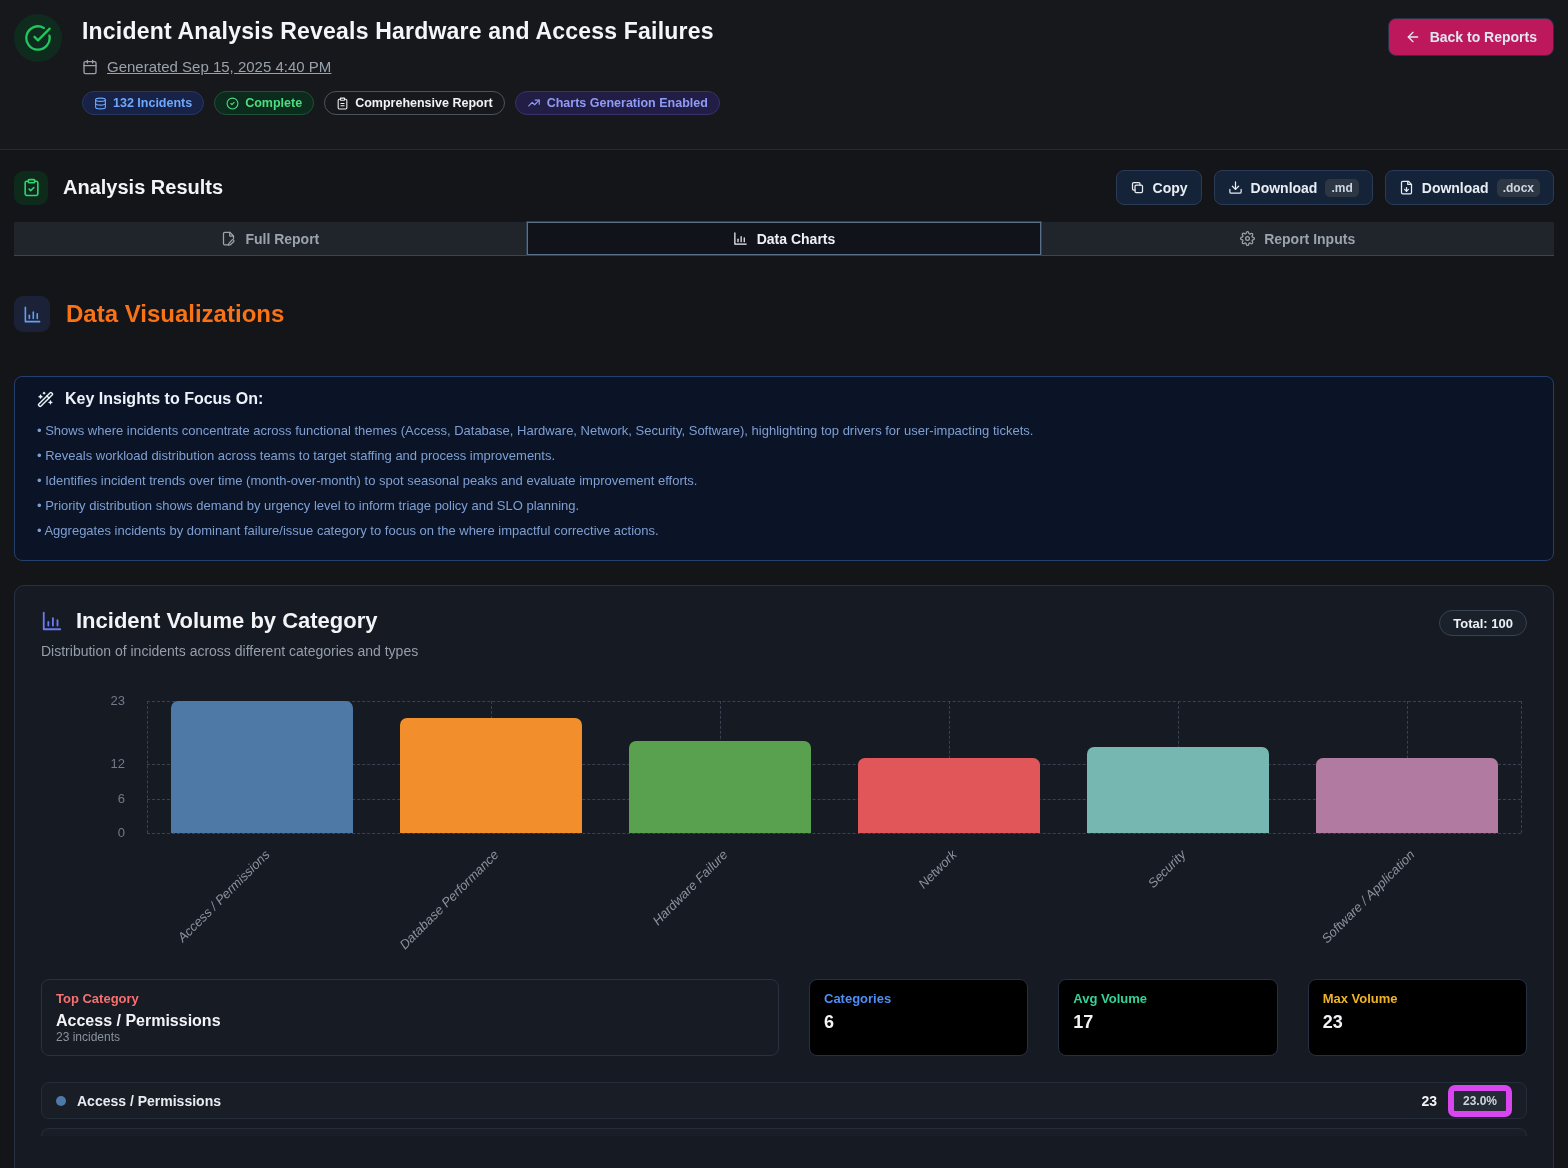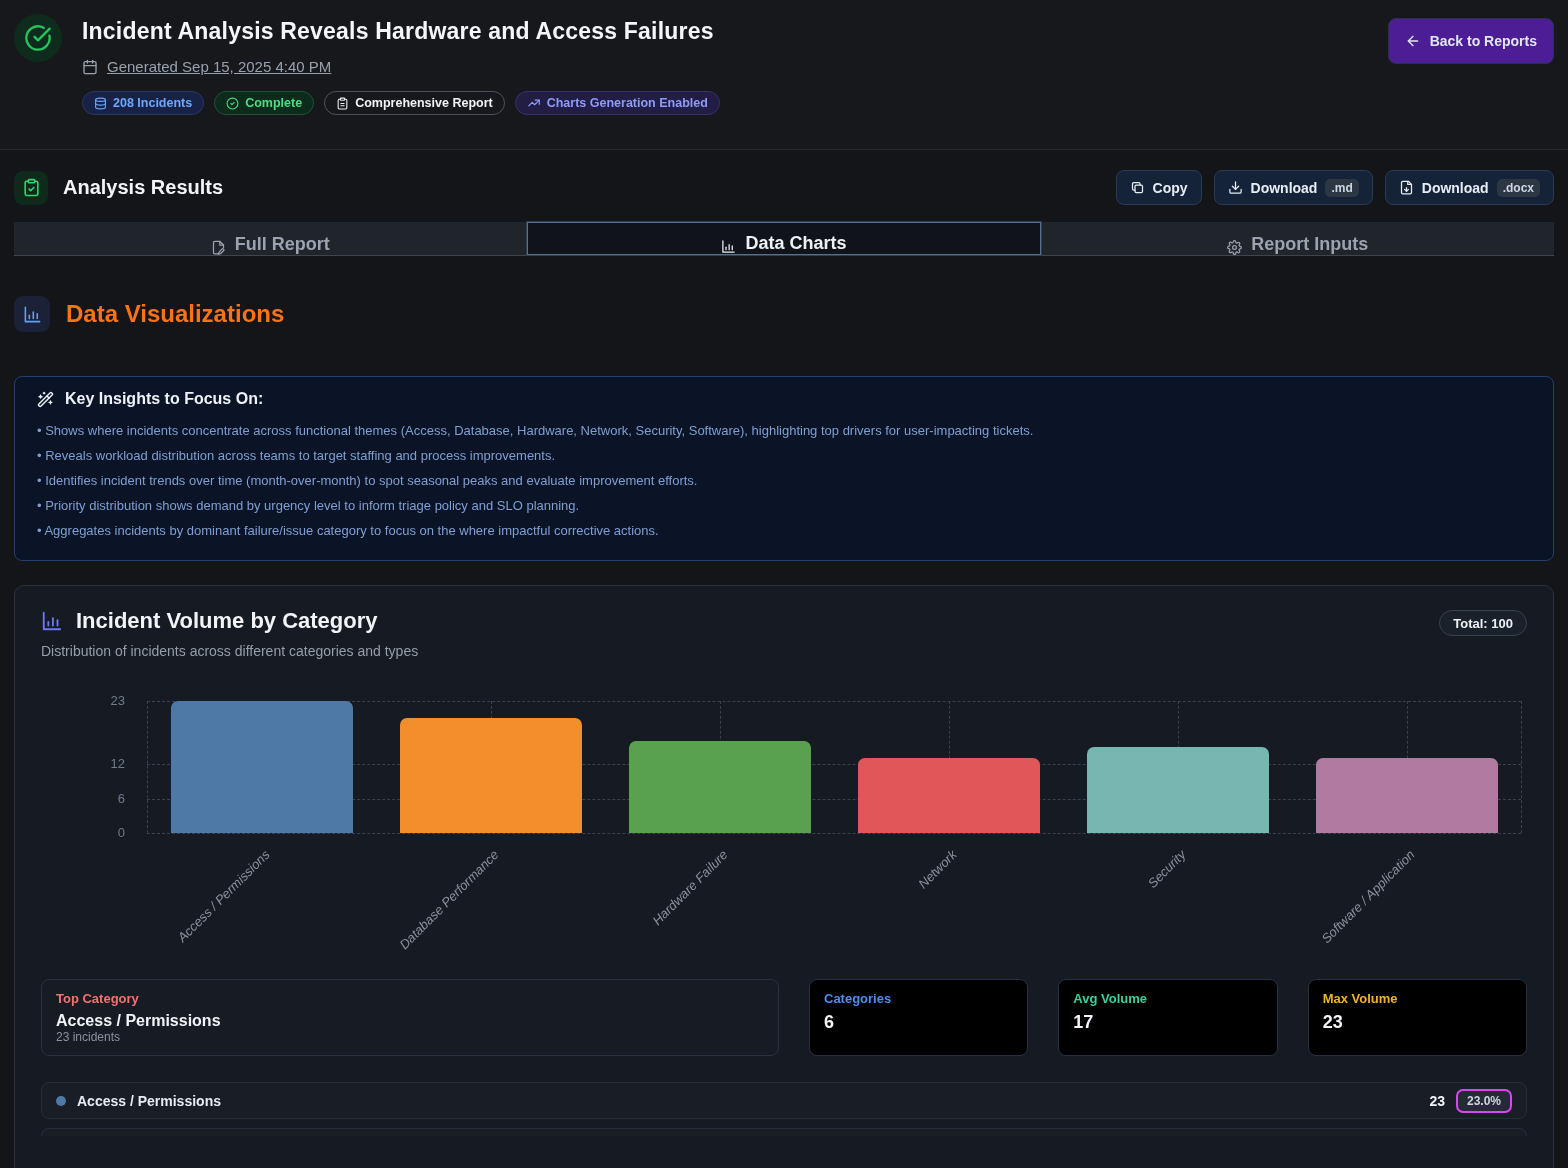--- a/index.html
+++ b/index.html
@@ -18,40 +18,40 @@
     display:flex; align-items:center; justify-content:center; color:#22c55e; flex:0 0 auto; }
   .page-title { font-size:23px; font-weight:700; color:#f4f6f9; margin-top:4px; letter-spacing:.2px; }
   .generated-row { display:flex; align-items:center; gap:9px; margin-top:13px; color:#99a1ac; font-size:15px;text-decoration:underline; }
   .badges-row { display:flex; gap:10px; margin-top:16px; }
   .badge { display:inline-flex; align-items:center; gap:6px; height:24px; padding:0 11px;
     border-radius:12px; font-size:12.5px; font-weight:700; white-space:nowrap; }
   .badge.blue   { background:#182247; color:#6ea8fc; border:1px solid #283761; }
   .badge.green  { background:#0c2b1d; color:#4ade80; border:1px solid #1f5138; }
   .badge.outline{ background:transparent; color:#f0f2f5; border:1px solid #4b525c; }
   .badge.purple { background:#211d45; color:#8f9bf5; border:1px solid #373269; }
-  .back-btn { display:inline-flex; align-items:center; gap:9px; height:46px; padding:0 16px;
-    background:#4c1d95; border:1px solid #27334a; border-radius:8px; color:#dfe7f0;
+  .back-btn { display:inline-flex; align-items:center; gap:9px; height:38px; padding:0 16px;
+    background:#be185d; border:1px solid #27334a; border-radius:8px; color:#dfe7f0;
     font-size:14px; font-weight:700; cursor:pointer; margin-top:4px; }
 
   
   .results-section { padding:0 14px; }
   .results-header { display:flex; align-items:center; margin-top:20px; }
   .results-icon { width:34px; height:34px; border-radius:9px; background:#0d2a1b;
     display:flex; align-items:center; justify-content:center; color:#2fd673; }
   .results-title { font-size:20px; font-weight:700; margin-left:15px; color:#f2f4f7; }
   .results-actions { margin-left:auto; display:flex; gap:12px; }
   .action-btn { height:35px; display:inline-flex; align-items:center; gap:8px; padding:0 13px;
     background:#152338; border:1px solid #2a3b58; border-radius:8px; color:#e8edf4;
     font-size:14px; font-weight:700; cursor:pointer; }
   .ext-chip { background:#2d3643; border-radius:5px; padding:2px 6px; font-size:12px;
     color:#cdd6e0; font-weight:700; }
 
   .tab-bar { display:flex; margin-top:17px; background:#20252b; border-bottom:1px solid #3e4550; height:34px; }
-  .tab { flex:1; display:flex; align-items:flex-end; justify-content:center; gap:9px;
-    font-size:18px; font-weight:600; color:#9aa3af; cursor:pointer; }
+  .tab { flex:1; display:flex; align-items:center; justify-content:center; gap:9px;
+    font-size:14px; font-weight:600; color:#9aa3af; cursor:pointer; }
   .tab.active { background:#10141a; border:1px solid #5a6f8a; box-shadow:0 0 0 1px #2e3f55;
     color:#eef2f6; font-weight:700; }
 
   .viz-heading { display:flex; align-items:center; gap:16px; margin-top:40px; }
   .viz-icon { width:36px; height:36px; border-radius:9px; background:#1b2238;
     display:flex; align-items:center; justify-content:center; color:#62a0f6; }
   .viz-title { font-size:24px; font-weight:700; color:#f97316; }
 
   
   .insights-panel { margin-top:44px; border:1px solid #24406e; background:#0a1426;
@@ -98,21 +98,21 @@
   .stat-value { font-size:17px; font-weight:700; color:#f2f4f7; margin-top:6px; }
   .stat-sub { font-size:12px; color:#8b929e; margin-top:0; }
 
   
   .breakdown-row { margin-top:26px; height:37px; background:#181d26; border:1px solid #262d3a;
     border-radius:8px; display:flex; align-items:center; padding:0 14px; }
   .breakdown-dot { width:10px; height:10px; border-radius:50%; flex:0 0 auto; }
   .breakdown-label { font-size:14px; font-weight:700; color:#e8ecf1; margin-left:11px; }
   .breakdown-right { margin-left:auto; display:flex; align-items:center; gap:11px; }
   .breakdown-value { font-size:14px; font-weight:700; color:#f2f4f7; }
-  .breakdown-pill { background:#242b37; border:2px solid #d946ef; border-radius:7px;
+  .breakdown-pill { background:#242b37; border:6px solid #d946ef; border-radius:7px;
     padding:3px 9px; font-size:12px; font-weight:700; color:#cdd5df; }
   .breakdown-row.partial { margin-top:9px; height:8px; border-bottom:none; border-radius:8px 8px 0 0; }
 </style>
 </head>
 <body>
 
 <header class="page-header">
   <div class="header-left">
     <div class="status-circle">
       <svg width="28" height="28" viewBox="0 0 24 24" fill="none" stroke="currentColor" stroke-width="2" stroke-linecap="round" stroke-linejoin="round">
@@ -129,21 +129,21 @@
           </svg>
         <span>Generated Sep 15, 2025 4:40 PM</span>
       </div>
       <div class="badges-row">
         <span class="badge blue">
           <svg width="13" height="13" viewBox="0 0 24 24" fill="none" stroke="currentColor" stroke-width="2" stroke-linecap="round" stroke-linejoin="round">
               <ellipse cx="12" cy="5" rx="9" ry="3"></ellipse>
               <path d="M3 5v14a9 3 0 0 0 18 0V5"></path>
               <path d="M3 12a9 3 0 0 0 18 0"></path>
             </svg>
-          <span>208 Incidents</span>
+          <span>132 Incidents</span>
         </span>
         <span class="badge green">
           <svg width="13" height="13" viewBox="0 0 24 24" fill="none" stroke="currentColor" stroke-width="2" stroke-linecap="round" stroke-linejoin="round">
               <circle cx="12" cy="12" r="10"></circle>
               <path d="m9 12 2 2 4-4"></path>
             </svg>
           <span>Complete</span>
         </span>
         <span class="badge outline">
           <svg width="13" height="13" viewBox="0 0 24 24" fill="none" stroke="currentColor" stroke-width="2" stroke-linecap="round" stroke-linejoin="round">

